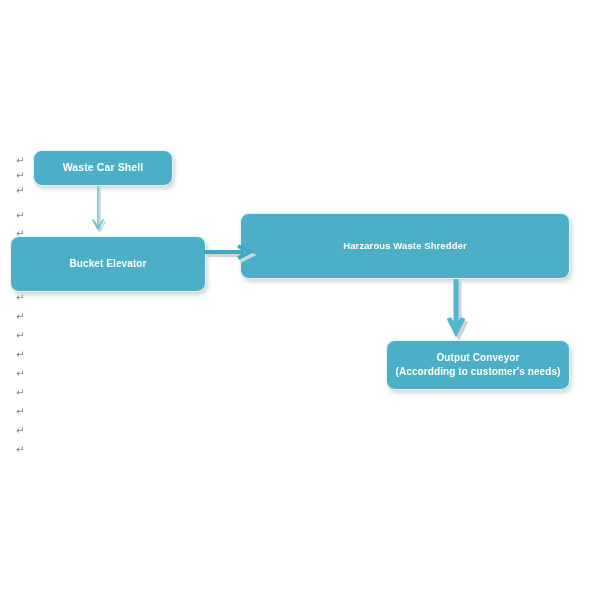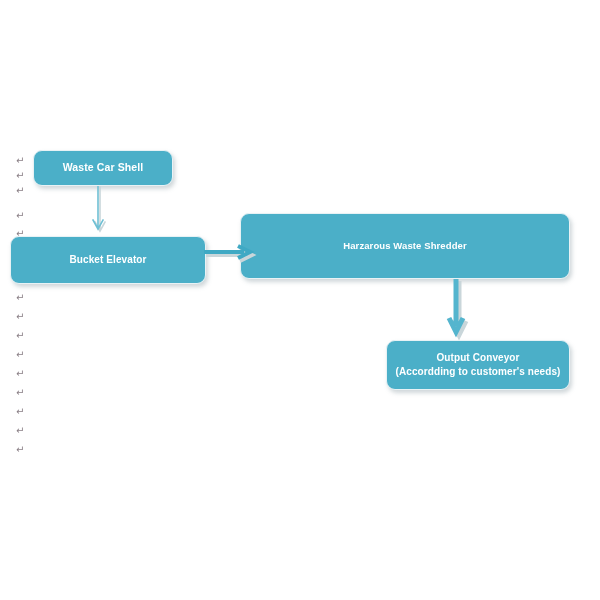--- a/index.html
+++ b/index.html
@@ -108,21 +108,21 @@
       <div class="return-mark" style="top: 387px;">↵</div>
       <div class="return-mark" style="top: 406px;">↵</div>
       <div class="return-mark" style="top: 425px;">↵</div>
       <div class="return-mark" style="top: 444px;">↵</div>
     </div>
 
   <div class="node" id="node-waste-car-shell" style="left: 33px; top: 150px; width: 140px; height: 36px; background: rgb(75, 175, 200); color: rgb(255, 255, 255);">
     <span class="line">Waste Car Shell</span>
   </div>
 
-  <div class="node" id="node-bucket-elevator" style="left: 10px; top: 236px; width: 196px; height: 48px; background: rgb(75, 175, 200); color: rgb(255, 255, 255);">
+  <div class="node" id="node-bucket-elevator" style="left: 10px; top: 236px; width: 196px; height: 56px; background: rgb(75, 175, 200); color: rgb(255, 255, 255);">
     <span class="line">Bucket Elevator</span>
   </div>
 
   <div class="node" id="node-hazardous-shredder" style="left: 240px; top: 213px; width: 330px; height: 66px; background: rgb(75, 175, 200); color: rgb(255, 255, 255);">
     <span class="line">Harzarous Waste Shredder</span>
   </div>
 
   <div class="node" id="node-output-conveyor" style="left: 386px; top: 340px; width: 184px; height: 50px; background: rgb(75, 175, 200); color: rgb(255, 255, 255);">
     <span class="line">Output Conveyor</span>
     <span class="line">(Accordding to customer's needs)</span>

